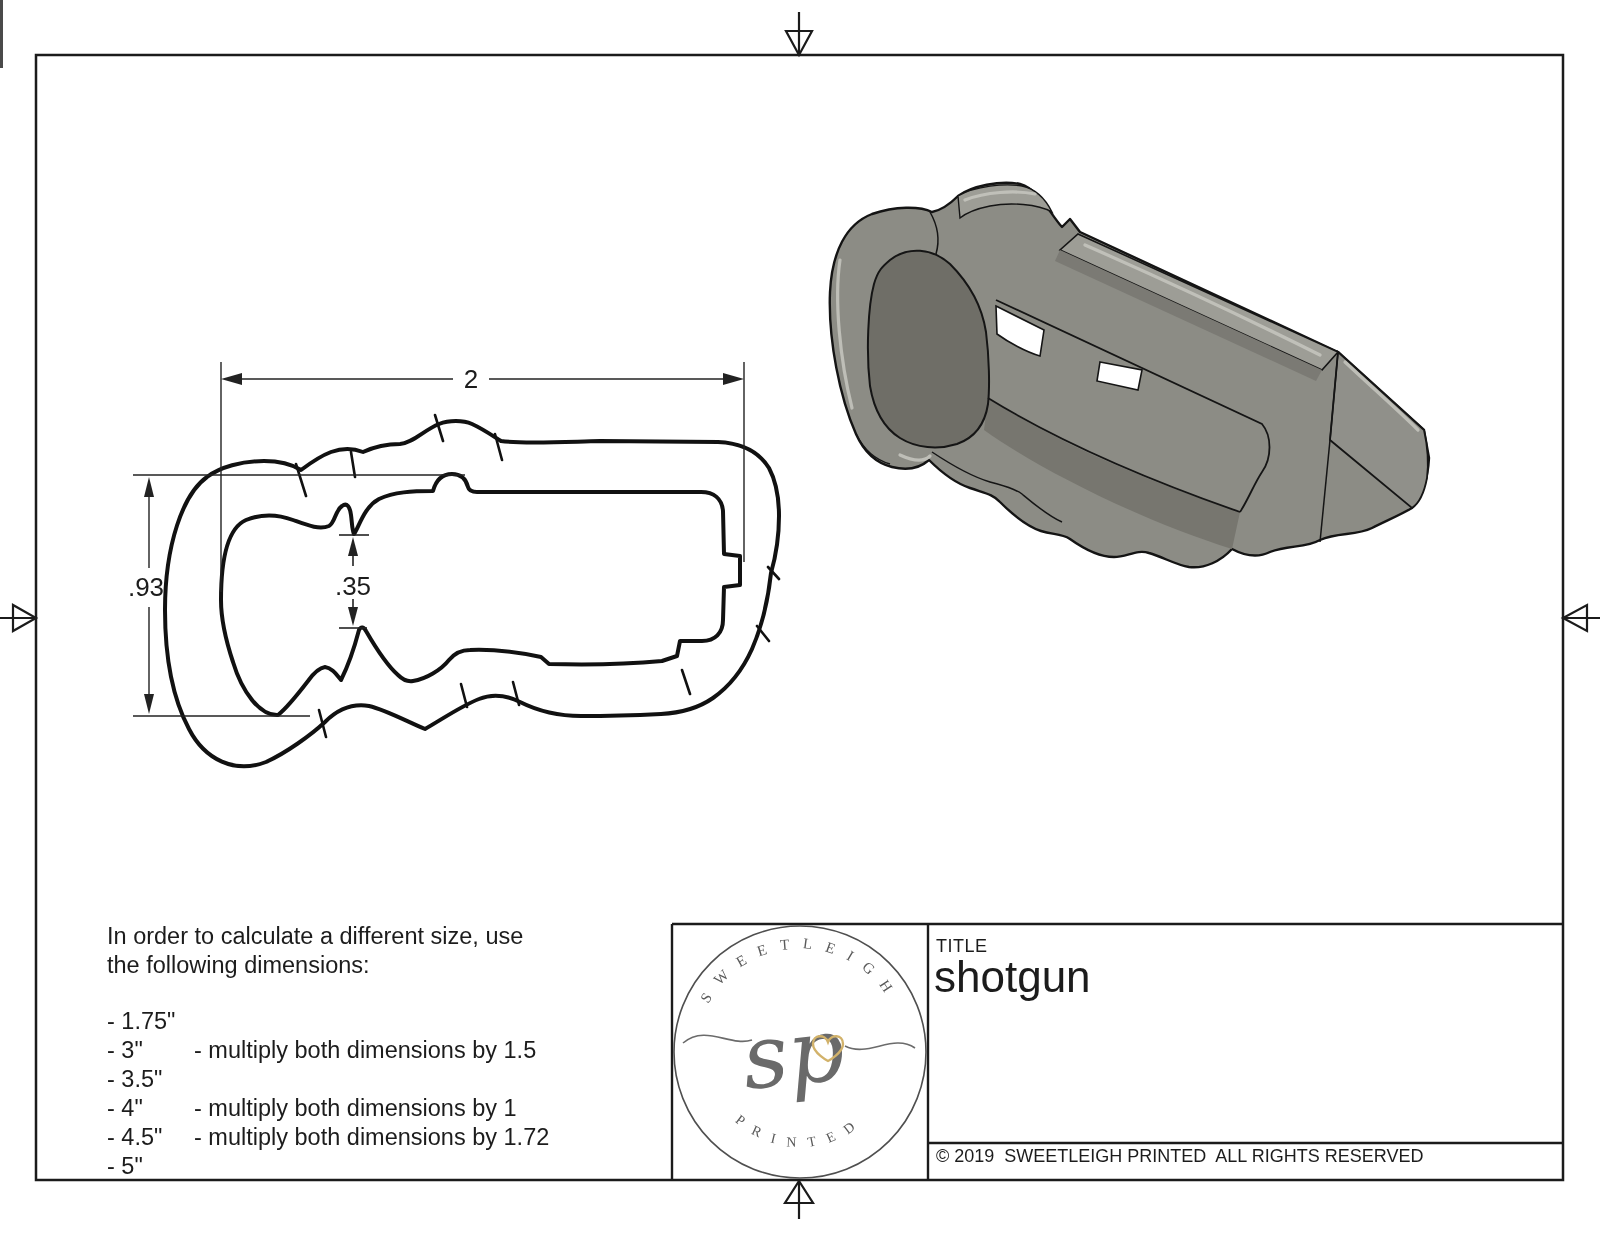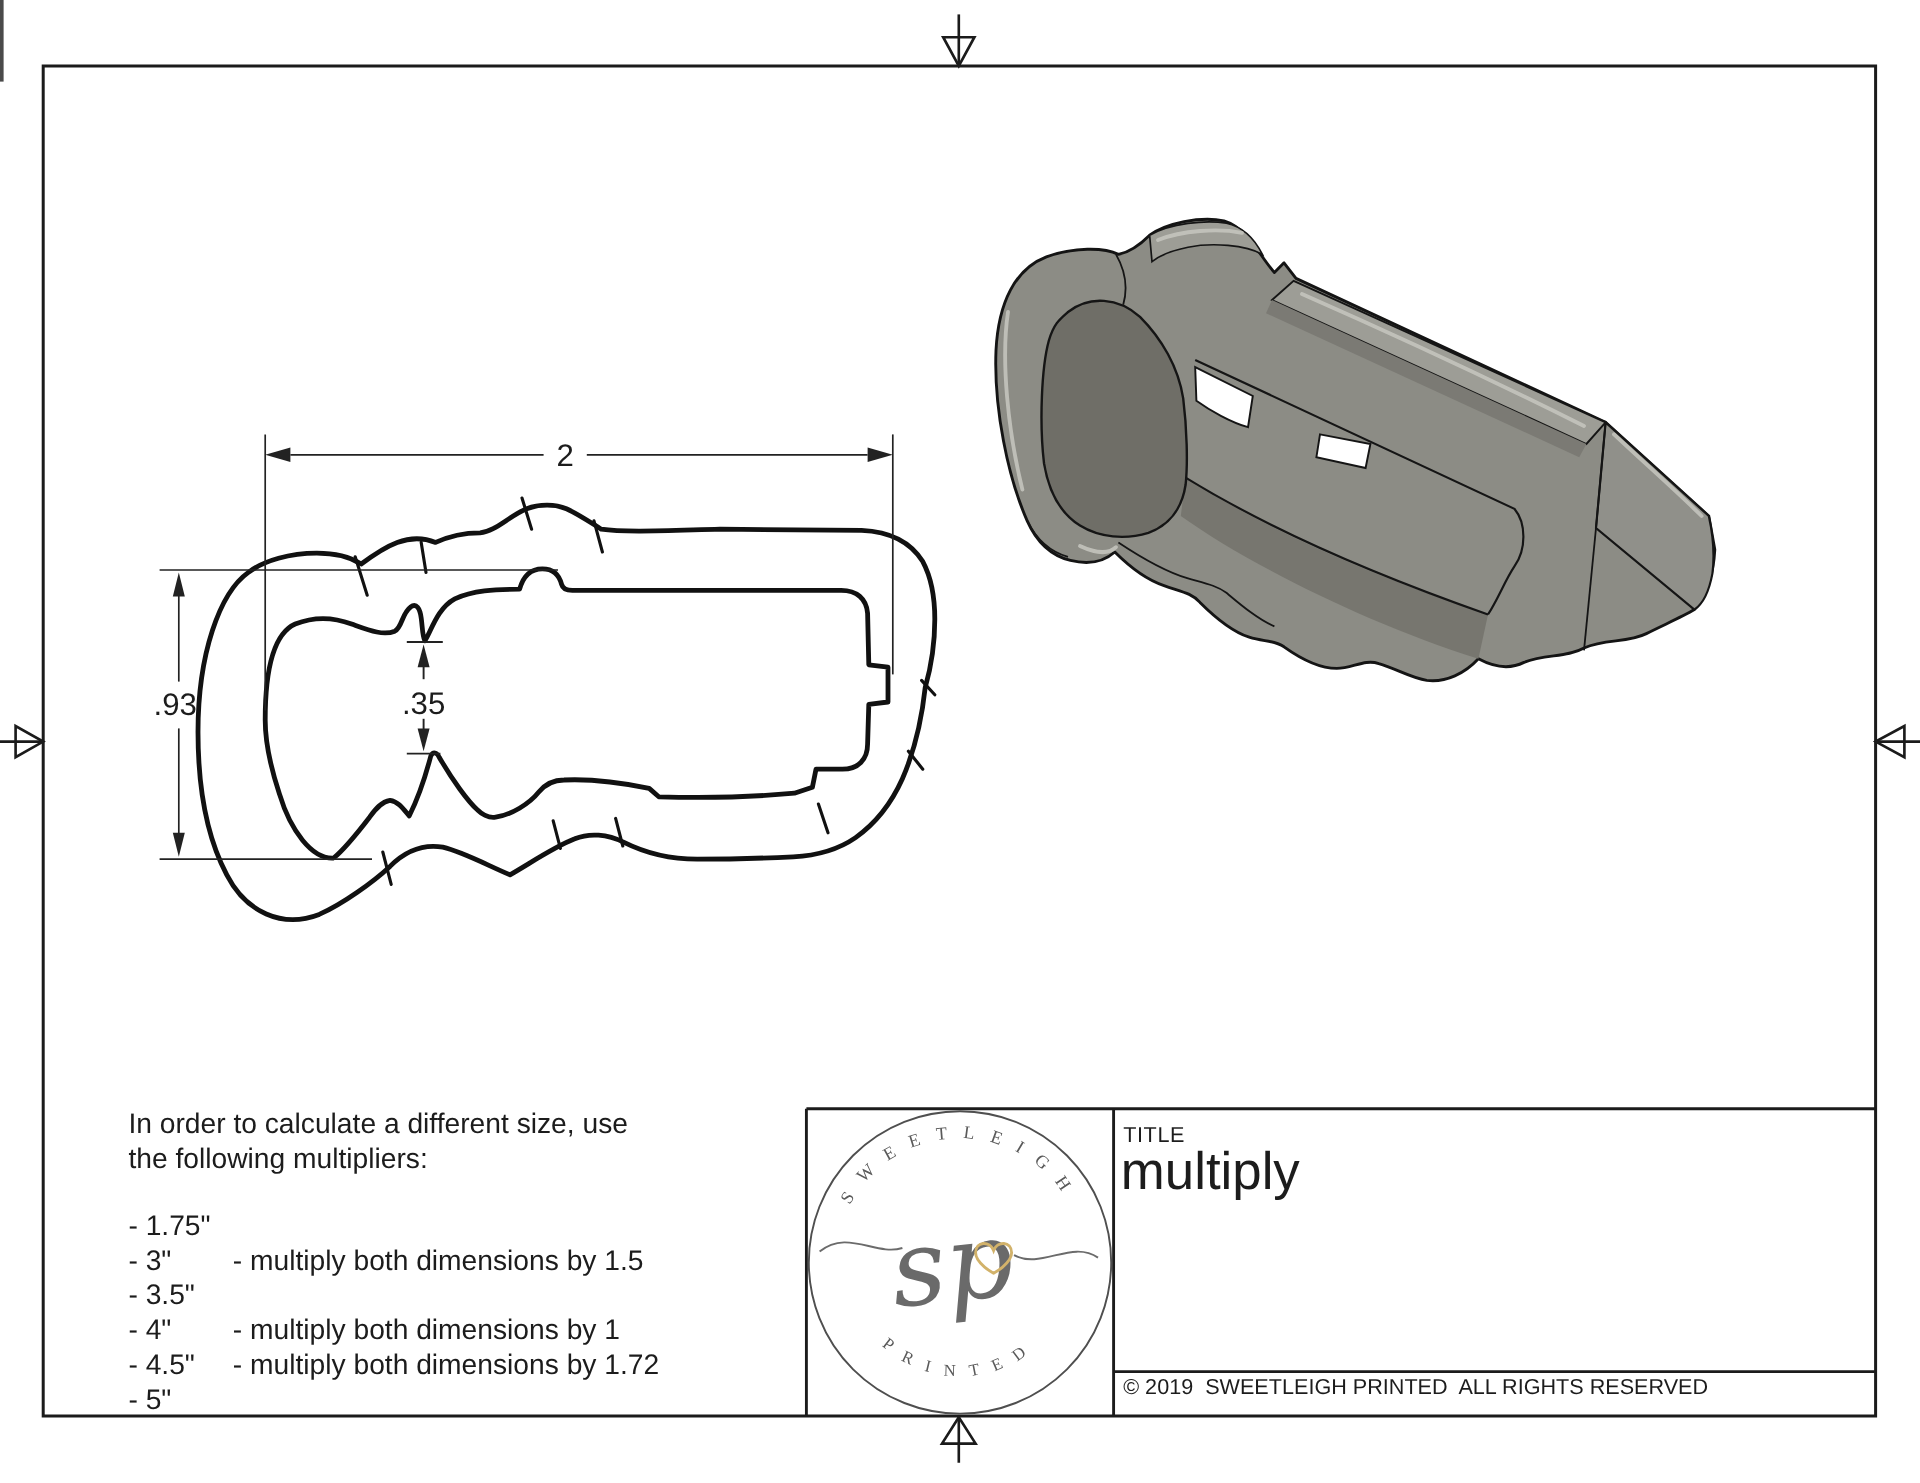--- a/index.html
+++ b/index.html
@@ -200,21 +200,21 @@
     <path d="M845,1046 C868,1058 893,1033 915,1048" stroke="#6b6b6b" stroke-width="1.6" fill="none"></path>
     <text class="monogram" x="793" y="1084" text-anchor="middle" transform="rotate(-6 793 1050)">sp</text>
     <path d="M828,1042 C825,1034 813,1034 813,1044 C813,1053 828,1061 828,1061
              C828,1061 843,1053 843,1044 C843,1034 831,1034 828,1042 Z" fill="none" stroke="#d2b26a" stroke-width="2.4"></path>
   </g>
 </svg>
 
 <div id="note" class="abs">
   <p class="intro">
     <span>In order to calculate a different size, use</span><br>
-    <span>the following multipliers:</span>
+    <span>the following dimensions:</span>
   </p>
   <div id="note-rows">
   <div class="note-row">
     <span class="size">- 1.75"</span>
   </div>
 
   <div class="note-row">
     <span class="size">- 3"</span>
     <span class="rule">- multiply both dimensions by 1.5</span>
   </div>
@@ -233,14 +233,14 @@
     <span class="rule">- multiply both dimensions by 1.72</span>
   </div>
 
   <div class="note-row">
     <span class="size">- 5"</span>
   </div>
 </div>
 </div>
 
 <div id="title-label" class="abs">TITLE</div>
-<div id="title-value" class="abs">multiply</div>
+<div id="title-value" class="abs">shotgun</div>
 <div id="copyright" class="abs">© 2019  SWEETLEIGH PRINTED  ALL RIGHTS RESERVED</div>
 
 </body></html>

